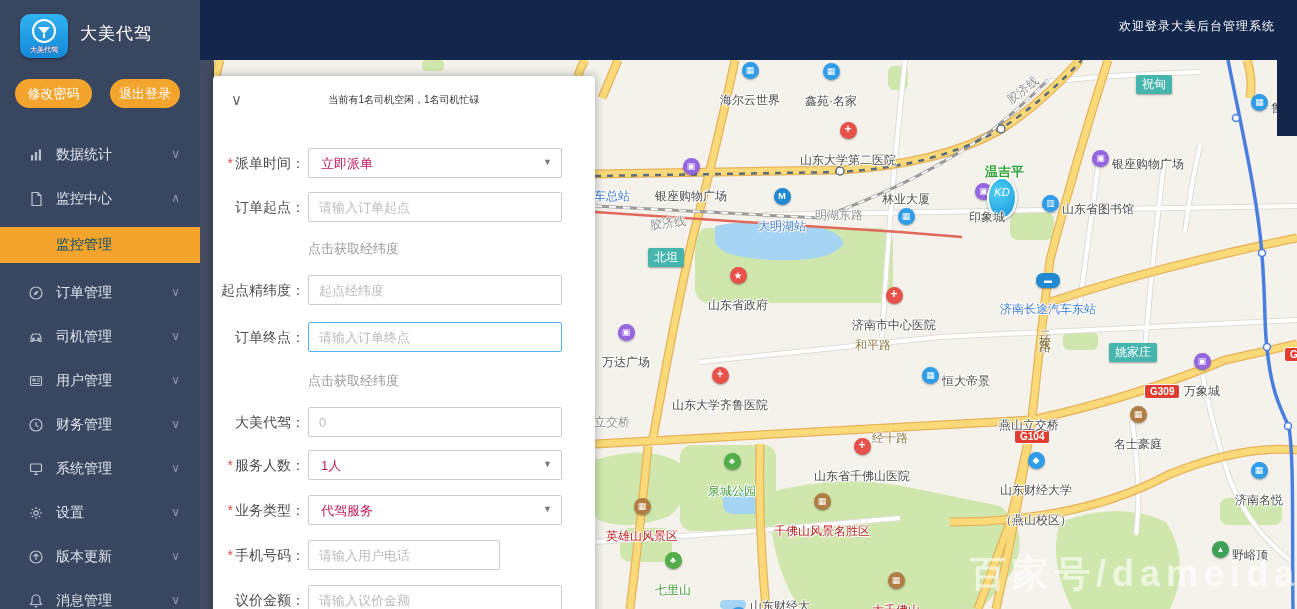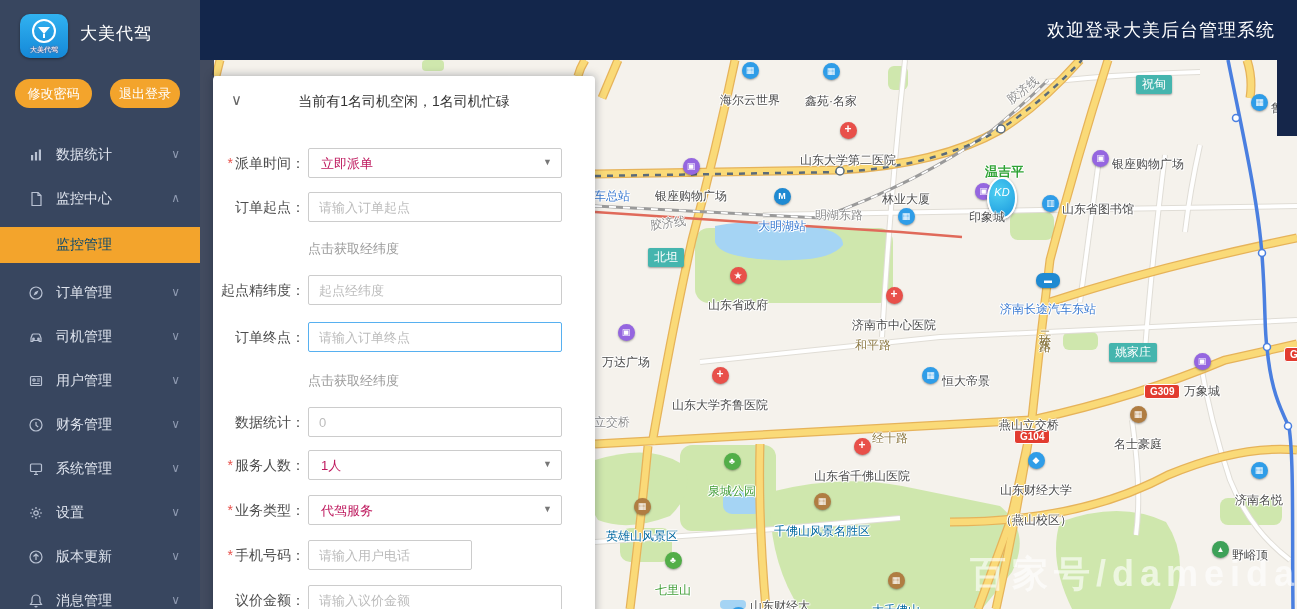--- a/index.html
+++ b/index.html
@@ -1,21 +1,21 @@
 <!DOCTYPE html>
 <html><head>
 <meta charset="utf-8">
 <style>
   * { margin:0; padding:0; box-sizing:border-box; }
   html,body { width:1297px; height:609px; overflow:hidden; font-family:"Liberation Sans","DejaVu Sans",sans-serif; }
   .app { position:relative; width:1297px; height:609px; background:#101c38; overflow:hidden; }
 
   
   .topbar { position:absolute; left:200px; top:0; right:0; height:60px; background:#13264b; z-index:15; }
-  .welcome { position:absolute; right:22px; top:18px; color:#fff; font-size:18px; letter-spacing:1px; }
+  .welcome { position:absolute; right:22px; top:18px; color:#fff; font-size:12px; letter-spacing:1px; }
 
   
   .sidebar { position:absolute; left:0; top:0; width:200px; height:609px; background:#38465f; z-index:20; }
   .logo-tile { position:absolute; left:20px; top:14px; width:48px; height:44px; border-radius:10px;
     background:linear-gradient(180deg,#31b2f0,#1488d8); box-shadow:0 1px 3px rgba(0,0,0,.4); }
   .logo-caption { position:absolute; left:0; right:0; bottom:3px; text-align:center; color:#fff; font-size:7px; text-shadow:0 0 2px #d33; }
   .app-title { position:absolute; left:80px; top:22px; color:#fff; font-size:17px; letter-spacing:1px; }
   .pill { position:absolute; top:79px; height:29px; background:#f3a42c; border:none; border-radius:15px;
     color:#fff; font-size:13px; cursor:pointer; font-family:inherit; }
   .pill.b1 { left:15px; width:77px; }
@@ -35,21 +35,21 @@
   .poi.txt-top { flex-direction:column-reverse; }
   .ic { width:17px; height:17px; border-radius:50%; color:#fff; font-size:9px; line-height:17px; text-align:center;
        box-shadow:0 1px 2px rgba(0,0,0,.35); flex:none; }
   .ic.busic { width:24px; height:15px; border-radius:7px; font-size:8px; line-height:15px; }
   .c-building { background:#2f9de8; } .c-hospital { background:#e8504a; font-size:12px; font-weight:bold; line-height:15px; }
   .c-shop { background:#9566e0; } .c-park { background:#52ae48; } .c-scenic { background:#b07d42; }
   .c-metro { background:#1f8ad2; font-weight:bold; } .c-school { background:#2f9de8; }
   .c-star { background:#e8504a; font-size:10px; } .c-mountain { background:#3da158; font-size:8px; }
   .lbl { font-size:12px; color:#4c4c4c; white-space:nowrap; margin-top:13px;
          text-shadow:-1px 0 #fff,1px 0 #fff,0 -1px #fff,0 1px #fff,1px 1px #fff,-1px -1px #fff; }
-  .lbl.blue { color:#3a7ad1; } .lbl.green { color:#3f9c35; } .lbl.brown { color:#0369a1; }
+  .lbl.blue { color:#3a7ad1; } .lbl.green { color:#3f9c35; } .lbl.brown { color:#b91c1c; }
   .roadlbl { position:absolute; font-size:12px; color:#8d7a45; white-space:nowrap; z-index:2;
          text-shadow:-1px 0 #fff,1px 0 #fff,0 -1px #fff,0 1px #fff; }
   .roadlbl.gray { color:#8f8f8f; }
   .roadlbl.vert { writing-mode:vertical-rl; letter-spacing:3px; }
   .town { position:absolute; background:#45b5ae; color:#fff; font-size:12px; padding:1px 6px; border-radius:2px;
          box-shadow:0 1px 2px rgba(0,0,0,.35); z-index:3; white-space:nowrap; }
   .gbadge { position:absolute; background:#e23c30; color:#fff; font-size:10px; font-weight:bold; padding:1px 5px;
          border:1px solid #fff; border-radius:3px; z-index:3; white-space:nowrap; }
   .drv-cluster { position:absolute; width:70px; height:60px; z-index:4; }
   .drv-name { position:absolute; left:10px; top:-2px; font-size:13px; color:#2fa335; font-weight:bold;
@@ -63,26 +63,26 @@
          text-shadow:-1px 0 #fff,1px 0 #fff,0 -1px #fff,0 1px #fff; }
   .watermark { position:absolute; left:770px; top:490px; font-size:36px; font-weight:bold; color:rgba(255,255,255,.62);
          letter-spacing:6px; z-index:7; white-space:nowrap; }
   .dark-strip { position:absolute; left:0; top:0; bottom:0; width:14px; background:rgba(21,33,60,.8); z-index:6; }
   .corner-block { position:absolute; right:0; top:0; width:20px; height:76px; background:#15264a; z-index:6; }
 
   
   .panel { position:absolute; left:213px; top:76px; width:382px; height:560px; background:#fff; border-radius:4px;
          box-shadow:0 0 10px rgba(10,20,40,.35); z-index:10; }
   .collapse { position:absolute; left:18px; top:15px; color:#666; font-size:15px; cursor:pointer; }
-  .panel-head { position:absolute; left:0; right:0; top:17px; text-align:center; font-size:14px; color:#333; }
+  .panel-head { position:absolute; left:0; right:0; top:17px; text-align:center; font-size:10px; color:#333; }
   .frow { position:absolute; left:0; right:0; height:30px; }
   .flabel { position:absolute; left:0; width:92px; text-align:right; line-height:30px; font-size:14px; color:#4d4d4d; white-space:nowrap; }
   .req { color:#e8504a; margin-right:2px; }
   .fctrl { position:absolute; left:95px; top:0; width:254px; height:30px; border:1px solid #ccc; border-radius:2px; background:#fff; }
-  .fctrl.narrow { width:164px; }
+  .fctrl.narrow { width:192px; }
   .fctrl.focused { border-color:#57b0f0; }
   input.fctrl { padding-left:10px; font-size:13px; color:#333; font-family:inherit; outline:none; }
   input.fctrl::placeholder { color:#bcbcbc; }
   .selbox { cursor:pointer; }
   .selbox .val { position:absolute; left:12px; top:6px; font-size:13px; color:#be185d; }
   .selbox .caret { position:absolute; right:9px; top:8px; font-size:9px; color:#777; }
   .latlng { position:absolute; left:95px; font-size:13px; color:#9b9b9b; cursor:pointer; }
 </style>
 </head>
 <body>
@@ -468,21 +468,21 @@
     </div>
 
     <div class="frow" style="top:199px">
       <span class="flabel">起点精纬度：</span>
       <input class="fctrl" placeholder="起点经纬度" style="">
     </div>
 
     <div class="latlng" style="top:296px">点击获取经纬度</div>
 
     <div class="frow" style="top:331px">
-      <span class="flabel">数据统计：</span>
+      <span class="flabel">大美代驾：</span>
       <input class="fctrl" placeholder="0" style="">
     </div>
 
     <div class="frow" style="top:374px">
       <span class="flabel"><span class="req">*</span><span>服务人数：</span></span>
       <div class="fctrl selbox">
           <span class="val">1人</span>
           <span class="caret">▼</span>
         </div>
     </div>

